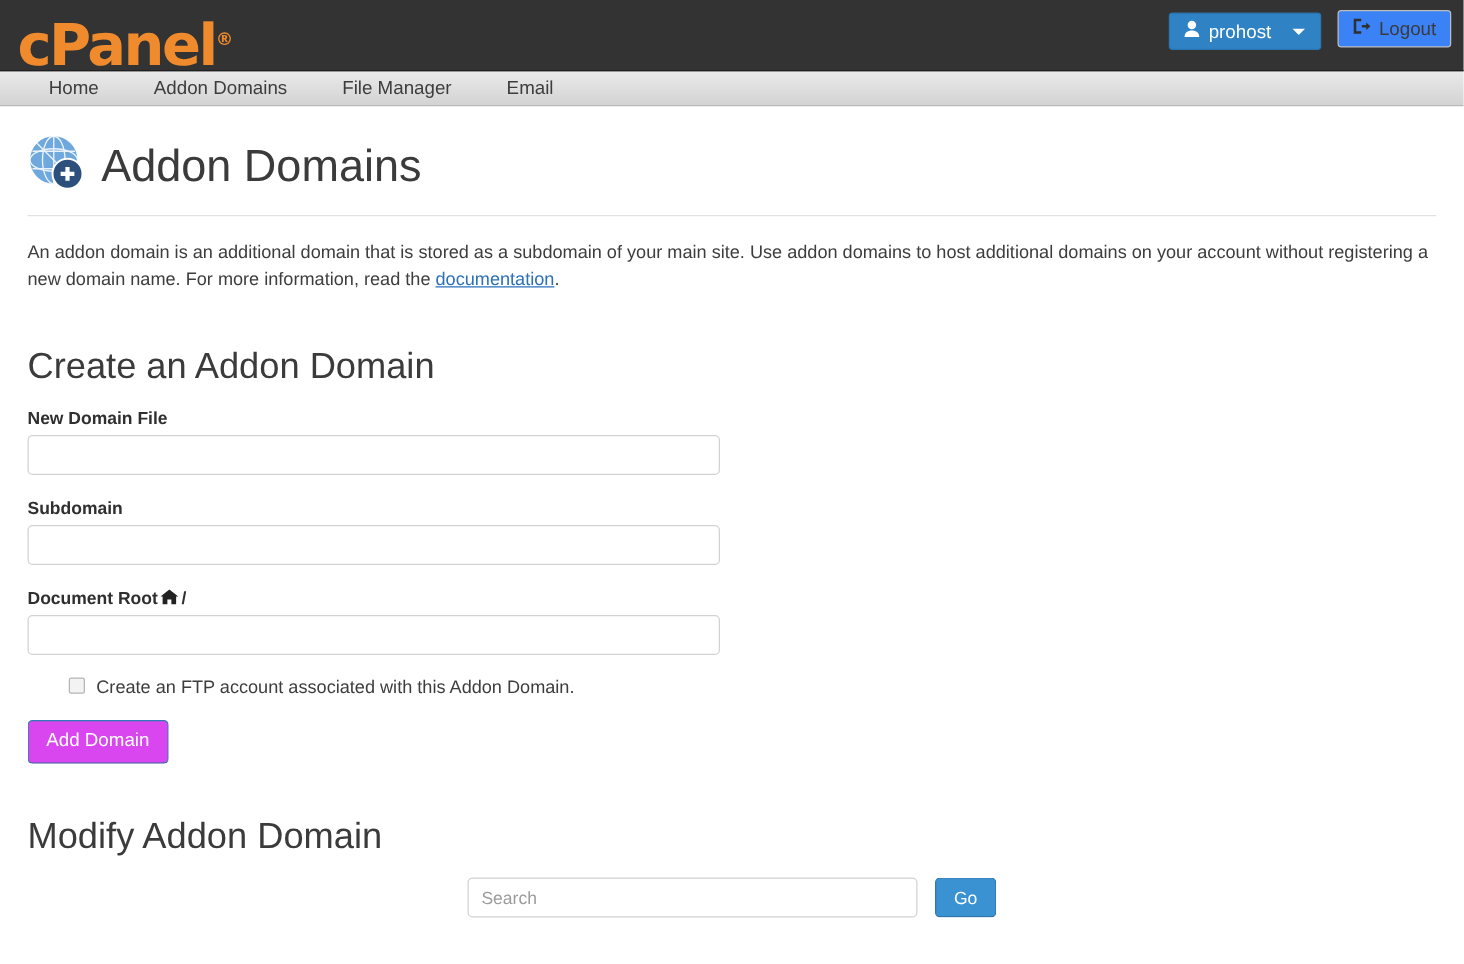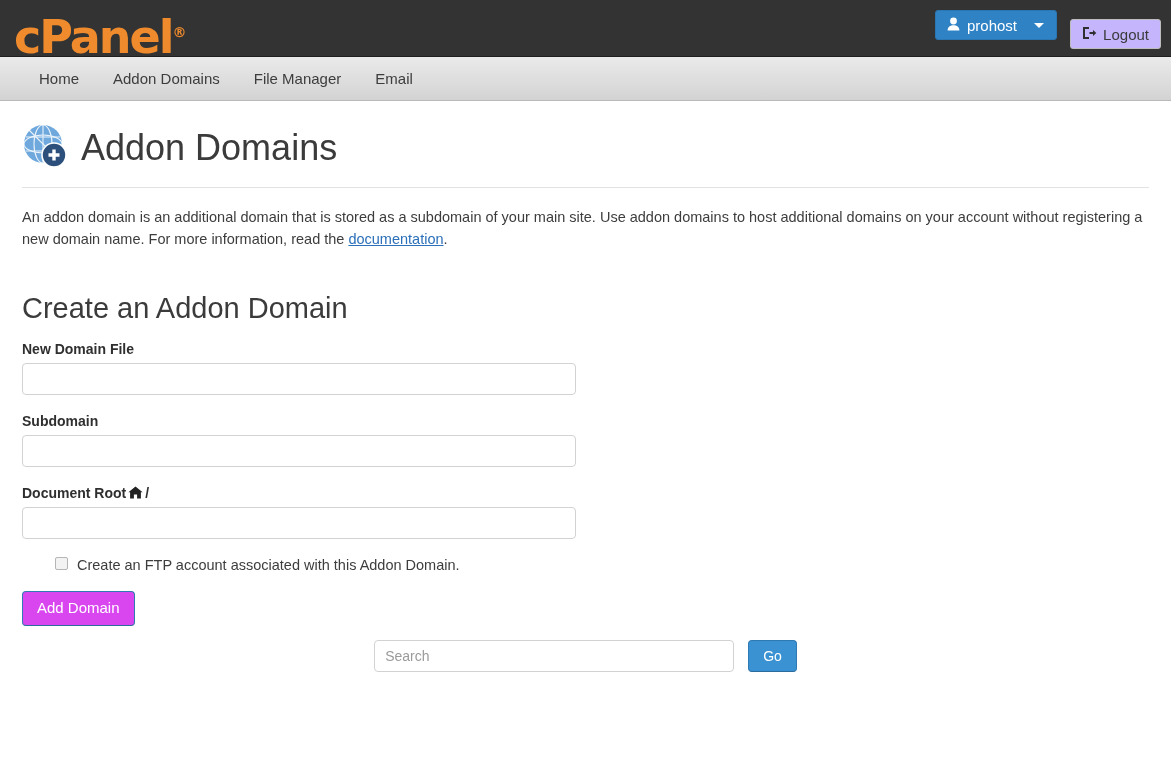--- a/index.html
+++ b/index.html
@@ -60,44 +60,45 @@
     width: 0; height: 0;
     margin-left: 10px;
     border-left: 5px solid transparent;
     border-right: 5px solid transparent;
     border-top: 5px solid #ffffff;
   }
 
   .logout-btn {
     position: absolute;
     right: 10px;
-    top: 19px;
+    top: 8px;
     height: 30px;
     display: flex;
     align-items: center;
     gap: 6px;
     padding: 0 11px;
-    background: #c4b5fd;
+    background: #3b82f6;
     border: 1px solid #bdbdbd;
     border-radius: 3px;
     color: #3b3b3b;
     font-size: 15px;
     box-sizing: border-box;
     cursor: pointer;
   }
 
   
   .navbar {
-    height: 44px;
+    height: 28px;
     background: linear-gradient(to bottom, #eaeaea 0%, #d3d3d3 100%);
     border-bottom: 1px solid #b9b9b9;
     display: flex;
     align-items: center;
     padding-left: 22px;
     box-sizing: border-box;
+    gap: 10px;
   }
   .nav-item {
     font-size: 15px;
     color: #3d3d3d;
     padding: 0 17px;
     line-height: 44px;
     cursor: pointer;
     white-space: nowrap;
   }
 
@@ -318,20 +319,21 @@
   <input class="text-input" type="text" value="" style="">
 
   <div class="checkbox-row">
     <span class="cb"></span>
     <span class="cb-label">Create an FTP account associated with this Addon Domain.</span>
   </div>
 
   <button class="btn-primary">Add Domain</button>
 
   
+  <h2 class="section">Modify Addon Domain</h2>
 
   <div class="search-row">
     <input class="search-input" type="text" placeholder="Search" style="">
     <button class="btn-go">Go</button>
   </div>
 
   
 
 </div>
 

